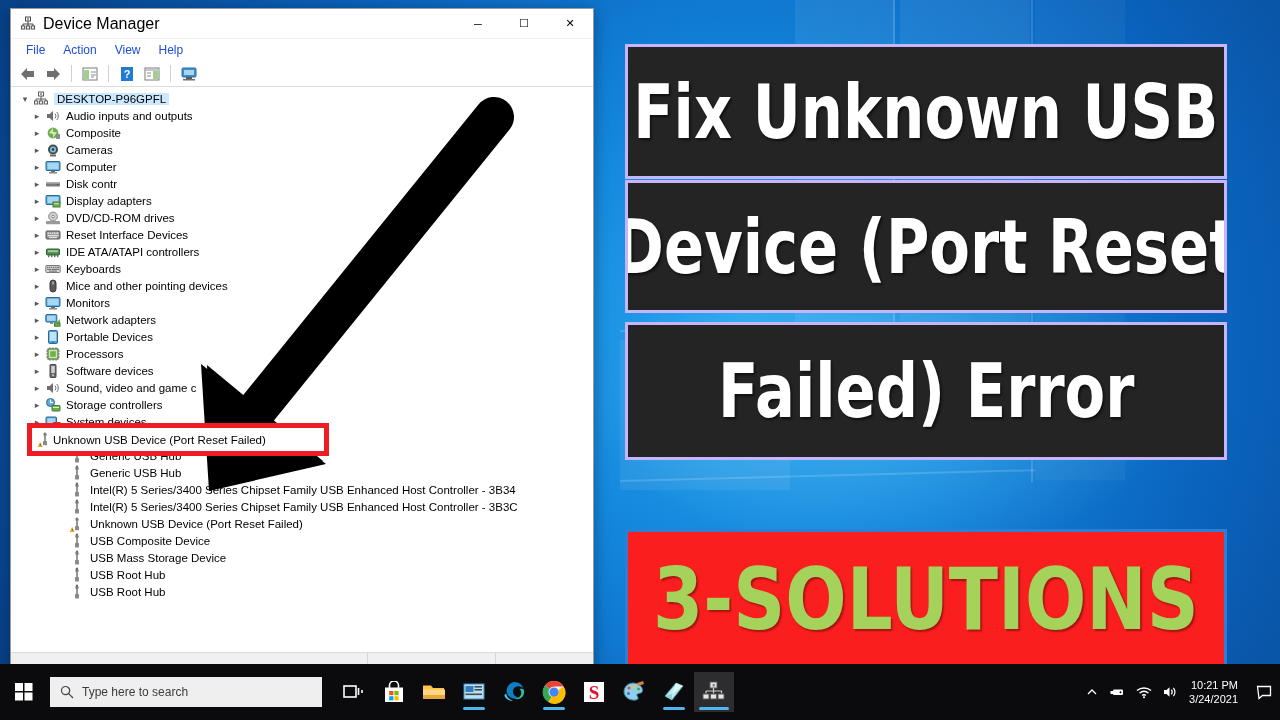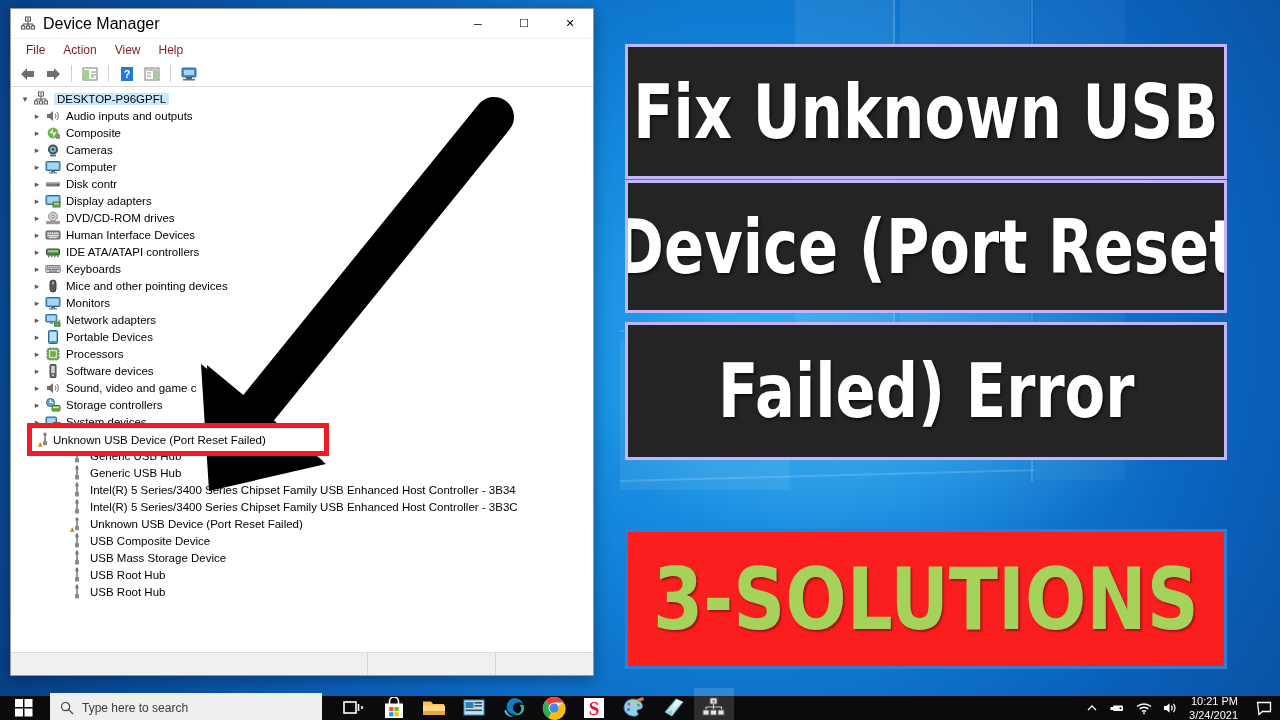--- a/index.html
+++ b/index.html
@@ -41,21 +41,21 @@
   #dm-titlebar .app-icon { margin: 0 7px 0 9px; width: 16px; height: 16px; }
   #dm-title-text { font-size: 16px; color: #000; flex: 1; }
   .win-btn {
     width: 46px; height: 30px; display: flex; align-items: center; justify-content: center;
     font-size: 11px; color: #000;
   }
   #dm-menubar {
     height: 22px; flex: 0 0 22px; display: flex; align-items: center;
     padding-left: 7px; gap: 2px; background: #fff;
   }
-  .menu-item { font-size: 12px; color: #7f1d1d; padding: 2px 8px; }
+  .menu-item { font-size: 12px; color: #1d4ed8; padding: 2px 8px; }
   #dm-toolbar {
     height: 26px; flex: 0 0 26px; display: flex; align-items: center;
     gap: 3px; padding: 0 6px;
     background: #fff; border-bottom: 1px solid #dcdcdc;
   }
   .tb-sep { width: 1px; height: 17px; background: #d0d0d0; margin: 0 4px; }
   .tb-btn { width: 22px; height: 21px; display: flex; align-items: center; justify-content: center; }
   #dm-tree {
     flex: 1 1 auto; position: relative; overflow: hidden;
     background: #fff; padding-top: 3px;
@@ -123,21 +123,21 @@
   }
   #card-4 .tc-text {
     font-family: "DejaVu Sans", sans-serif;
     font-weight: bold; color: #a5d25a;
     font-size: 86px; line-height: 1;
     transform: scaleX(0.84); white-space: nowrap;
     text-shadow: 2px 2px 2px rgba(0,0,0,0.35);
   }
   
   #taskbar {
-    position: absolute; left: 0; bottom: 0; width: 1280px; height: 24px;
+    position: absolute; left: 0; bottom: 0; width: 1280px; height: 56px;
     background: #0b0b0d; display: flex; align-items: center; z-index: 20;
   }
   #start-button {
     width: 48px; height: 40px; display: flex; align-items: center; justify-content: center;
   }
   #search-box {
     width: 272px; height: 30px; background: #efefef; margin-left: 2px;
     display: flex; align-items: center; gap: 8px; padding: 0 10px;
   }
   #search-placeholder { font-size: 12px; color: #3c3c3c; }
@@ -339,21 +339,21 @@
             <span class="ticon"><svg width="16" height="16" viewBox="0 0 16 16">
                 <rect x="1" y="4" width="14" height="8" rx="1" fill="#8a8a8a" stroke="#5a5a5a"></rect>
                 <rect x="2.4" y="5.4" width="1.6" height="1.6" fill="#e0e0e0"></rect>
                 <rect x="4.6" y="5.4" width="1.6" height="1.6" fill="#e0e0e0"></rect>
                 <rect x="6.8" y="5.4" width="1.6" height="1.6" fill="#e0e0e0"></rect>
                 <rect x="9" y="5.4" width="1.6" height="1.6" fill="#e0e0e0"></rect>
                 <rect x="11.2" y="5.4" width="2.4" height="1.6" fill="#e0e0e0"></rect>
                 <rect x="2.4" y="7.8" width="11.2" height="1.6" fill="#e0e0e0"></rect>
                 <rect x="4" y="10" width="8" height="1.2" fill="#e0e0e0"></rect>
               </svg></span>
-            <span>Human Interface Devices</span>
+            <span>Reset Interface Devices</span>
           </div>
           <div class="tree-row lvl1">
             <span class="twisty">▸</span>
             <span class="ticon"><svg width="16" height="16" viewBox="0 0 16 16">
                 <rect x="1.5" y="5" width="13" height="6" rx="1" fill="#4a8a4a" stroke="#2f5f2f"></rect>
                 <rect x="2.8" y="6.2" width="10.4" height="2" fill="#9ccf9c"></rect>
                 <rect x="3" y="11" width="1.4" height="2.2" fill="#6a6a6a"></rect>
                 <rect x="6" y="11" width="1.4" height="2.2" fill="#6a6a6a"></rect>
                 <rect x="9" y="11" width="1.4" height="2.2" fill="#6a6a6a"></rect>
                 <rect x="12" y="11" width="1.4" height="2.2" fill="#6a6a6a"></rect>

